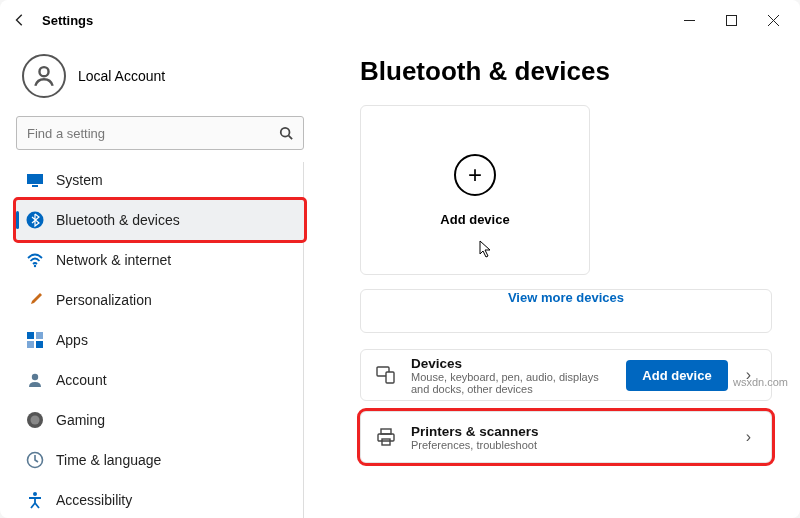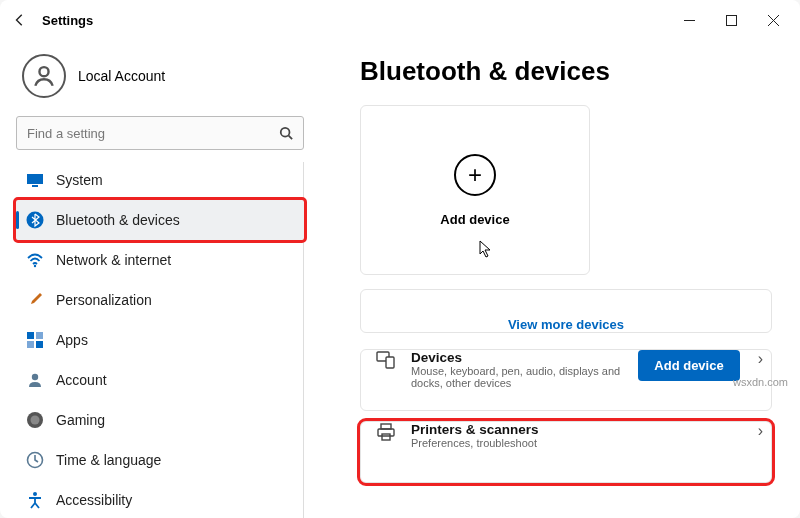--- a/index.html
+++ b/index.html
@@ -25,22 +25,22 @@
   .nav-item.selected:before { content:""; position:absolute; left:0; width:3px; height:18px; background:#0067c0; border-radius:2px; }
   .nav-icon { width:18px; height:18px; display:flex; align-items:center; justify-content:center; }
   .highlight-red { outline:3px solid #e22; outline-offset:0; border-radius:2px; }
   .main { flex:1; padding: 16px 28px 0 40px; overflow:auto; }
   .page-title { font-size:26px; font-weight:600; margin:0 0 18px 0; }
   .add-card { width:230px; height:170px; border:1px solid #e4e4e4; border-radius:6px; display:flex; flex-direction:column; align-items:center; justify-content:center; gap:16px; margin-bottom:14px; position:relative; }
   .add-card .plus { width:42px; height:42px; border:2.8px solid #000; border-radius:50%; display:flex; align-items:center; justify-content:center; font-size:24px; line-height:1; }
   .add-card .label { font-size:13px; font-weight:600; }
   .cursor { position:absolute; bottom:12px; left:118px; pointer-events:none; }
   .cursor svg { width:14px; height:18px; }
-  .view-more { border:1px solid #e4e4e4; border-radius:6px; height:44px; display:flex; align-items:flex-end; justify-content:center; color:#0067c0; font-size:13px; font-weight:600; margin-bottom:16px; }
-  .setting-row { border:1px solid #e4e4e4; border-radius:6px; display:flex; align-items:flex-start; gap:14px; height:62px; padding:0 8px 0 14px; margin-bottom:10px; }
+  .view-more { border:1px solid #e4e4e4; border-radius:6px; height:44px; display:flex; align-items:flex-start; justify-content:center; color:#0067c0; font-size:13px; font-weight:600; margin-bottom:16px; }
+  .setting-row { border:1px solid #e4e4e4; border-radius:6px; display:flex; align-items:center; gap:14px; height:52px; padding:0 20px 0 14px; margin-bottom:10px; }
   .setting-row .row-icon { width:22px; display:flex; align-items:center; justify-content:center; }
   .setting-row .row-text { flex:1; display:flex; flex-direction:column; }
   .row-title { font-size:13.5px; font-weight:600; color:#111; }
   .row-sub { font-size:11px; color:#666; }
   .add-btn { background:#0067c0; color:#fff; padding:8px 16px; border-radius:4px; font-size:13px; font-weight:600; }
   .chev { color:#555; font-size:16px; padding-left:4px; }
   .watermark { position:absolute; right:12px; bottom:130px; color:#999; font-size:11px;margin-top:48px; }
 </style>
 </head>
 <body>

